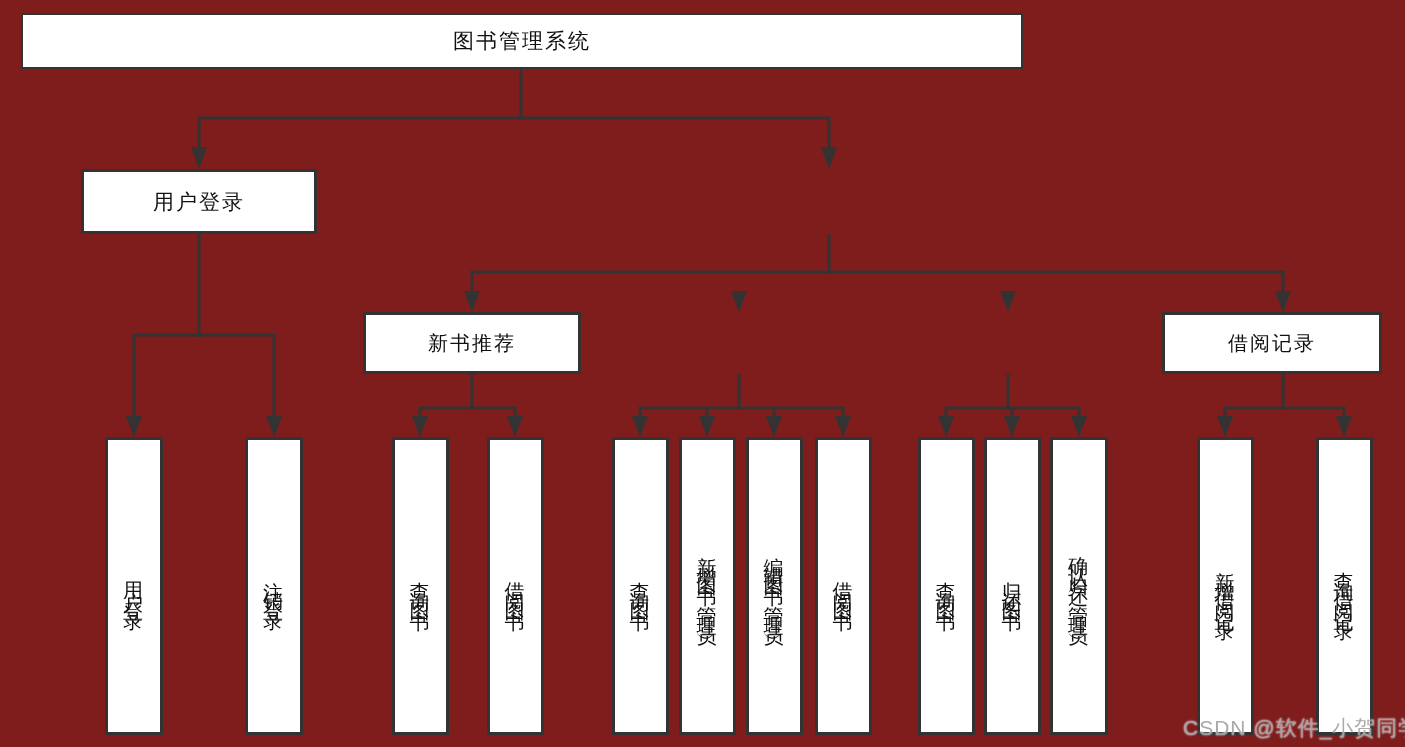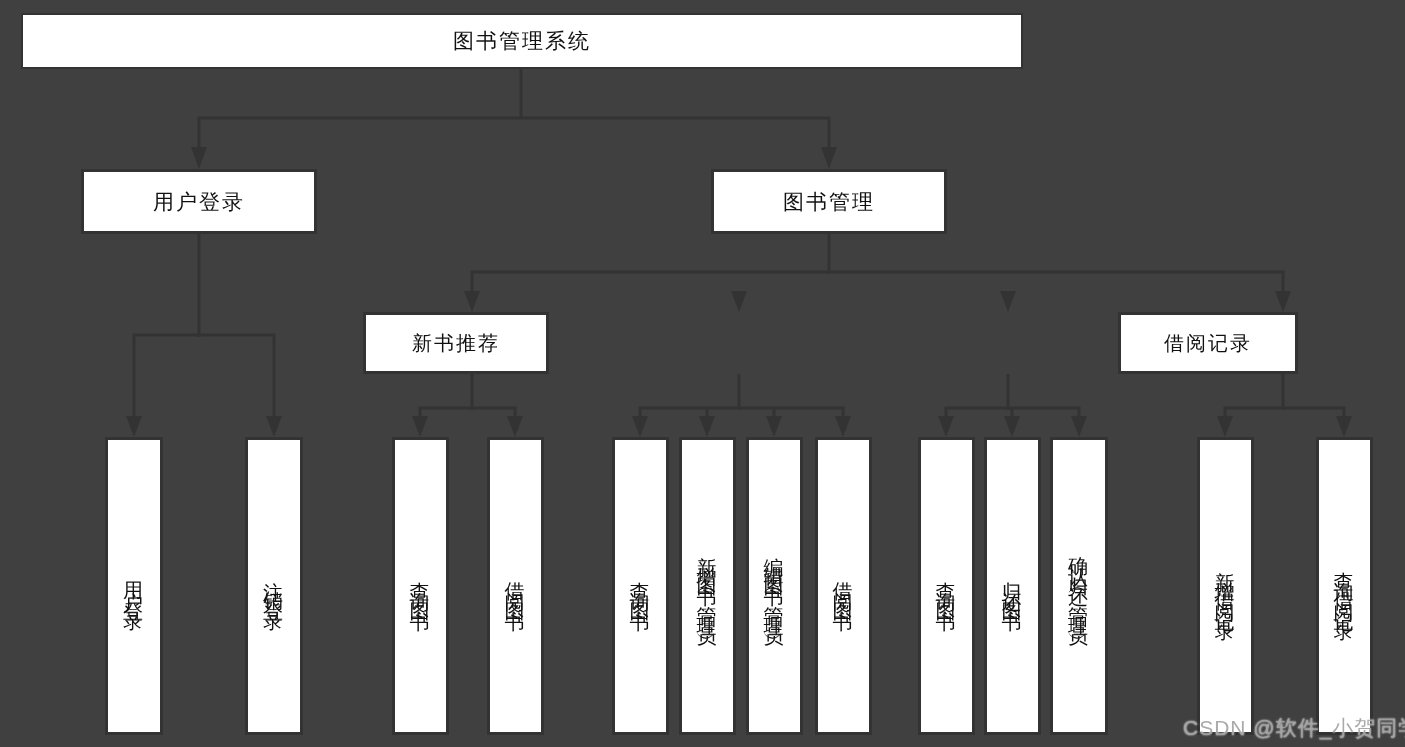--- a/index.html
+++ b/index.html
@@ -1,20 +1,20 @@
 <!DOCTYPE html>
 <html><head>
 <meta charset="utf-8">
 <style>
   html, body { margin: 0; padding: 0; background: #ffffff; }
   #stage {
     position: relative;
     width: 1405px;
     height: 747px;
-    background: #404040;
+    background: #7f1d1d;
     overflow: hidden;
     font-family: "Liberation Sans", "DejaVu Sans", sans-serif;
     color: #111111;
   }
   #connectors {
     position: absolute;
     left: 0; top: 0;
     width: 1405px; height: 747px;
   }
   .box {
@@ -29,21 +29,21 @@
     font-size: 20px;
     letter-spacing: 2px;
     color: #111111;
   }
   .root {
     left: 21px; top: 13px; width: 1002px; height: 56px;
     border-width: 2px;
     font-size: 21px;
   }
   .lvl2 { top: 169px; width: 236px; height: 65px; font-size: 21px; }
-  .lvl3 { top: 312px; width: 186px; height: 62px; font-size: 20px; }
+  .lvl3 { top: 312px; width: 218px; height: 62px; font-size: 20px; }
   .leaf {
     top: 437px; width: 57px; height: 298px;
     writing-mode: vertical-rl;
     text-orientation: mixed;
     font-size: 20px;
     letter-spacing: 10px;
     padding: 6px 0;
   }
   .watermark {
     position: absolute;
@@ -108,24 +108,23 @@
       <polygon points="1012,437 1004,416 1020,416"></polygon>
       <polygon points="1079,437 1071,416 1087,416"></polygon>
       <polygon points="1225,437 1217,416 1233,416"></polygon>
       <polygon points="1344,437 1336,416 1352,416"></polygon>
     </g>
   </svg>
 
   <div class="box root">图书管理系统</div>
 
   <div class="box lvl2" style="left:81px">用户登录</div>
-  <div class="box lvl2" style="left:711px">图书管理</div>
 
   <div class="box lvl3" style="left:363px">新书推荐</div>
-  <div class="box lvl3" style="left:1118px;width:180px">借阅记录</div>
+  <div class="box lvl3" style="left:1162px;width:220px">借阅记录</div>
 
   <div class="box leaf" style="left:105px;width:58px">用户登录</div>
   <div class="box leaf" style="left:245px;width:58px">注销登录</div>
 
   <div class="box leaf" style="left:392px">查询图书</div>
   <div class="box leaf" style="left:487px">借阅图书</div>
 
   <div class="box leaf" style="left:612px">查询图书</div>
   <div class="box leaf" style="left:679px">新增图书（管理员）</div>
   <div class="box leaf" style="left:746px">编辑图书（管理员）</div>

